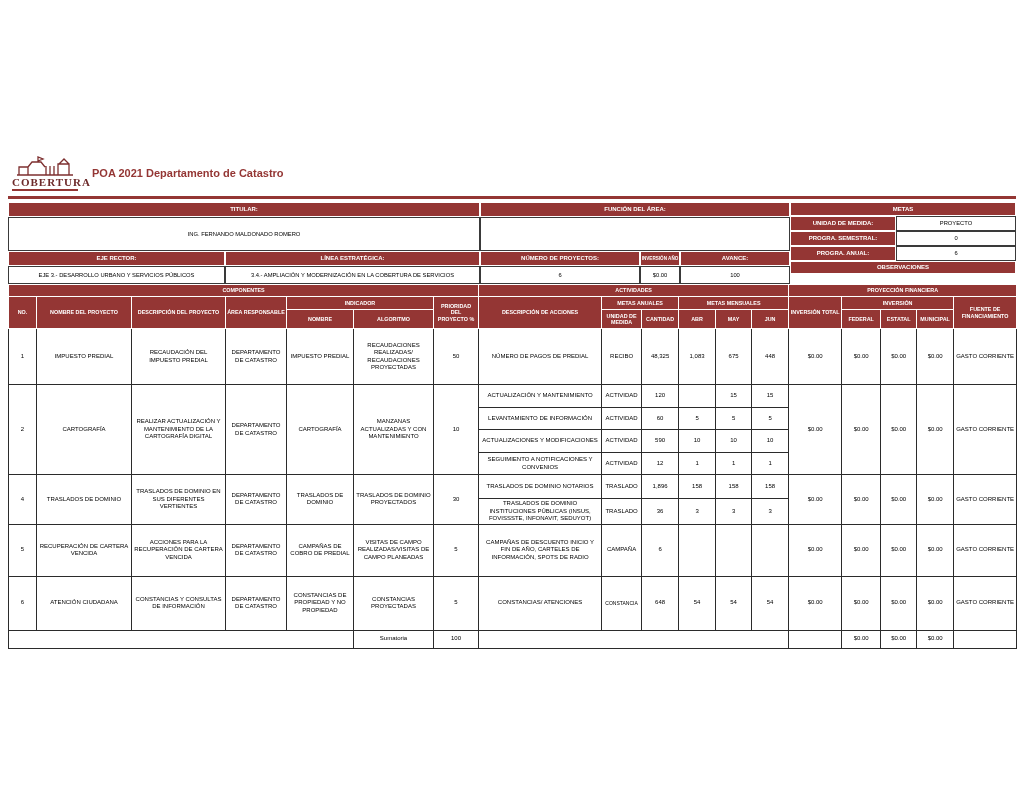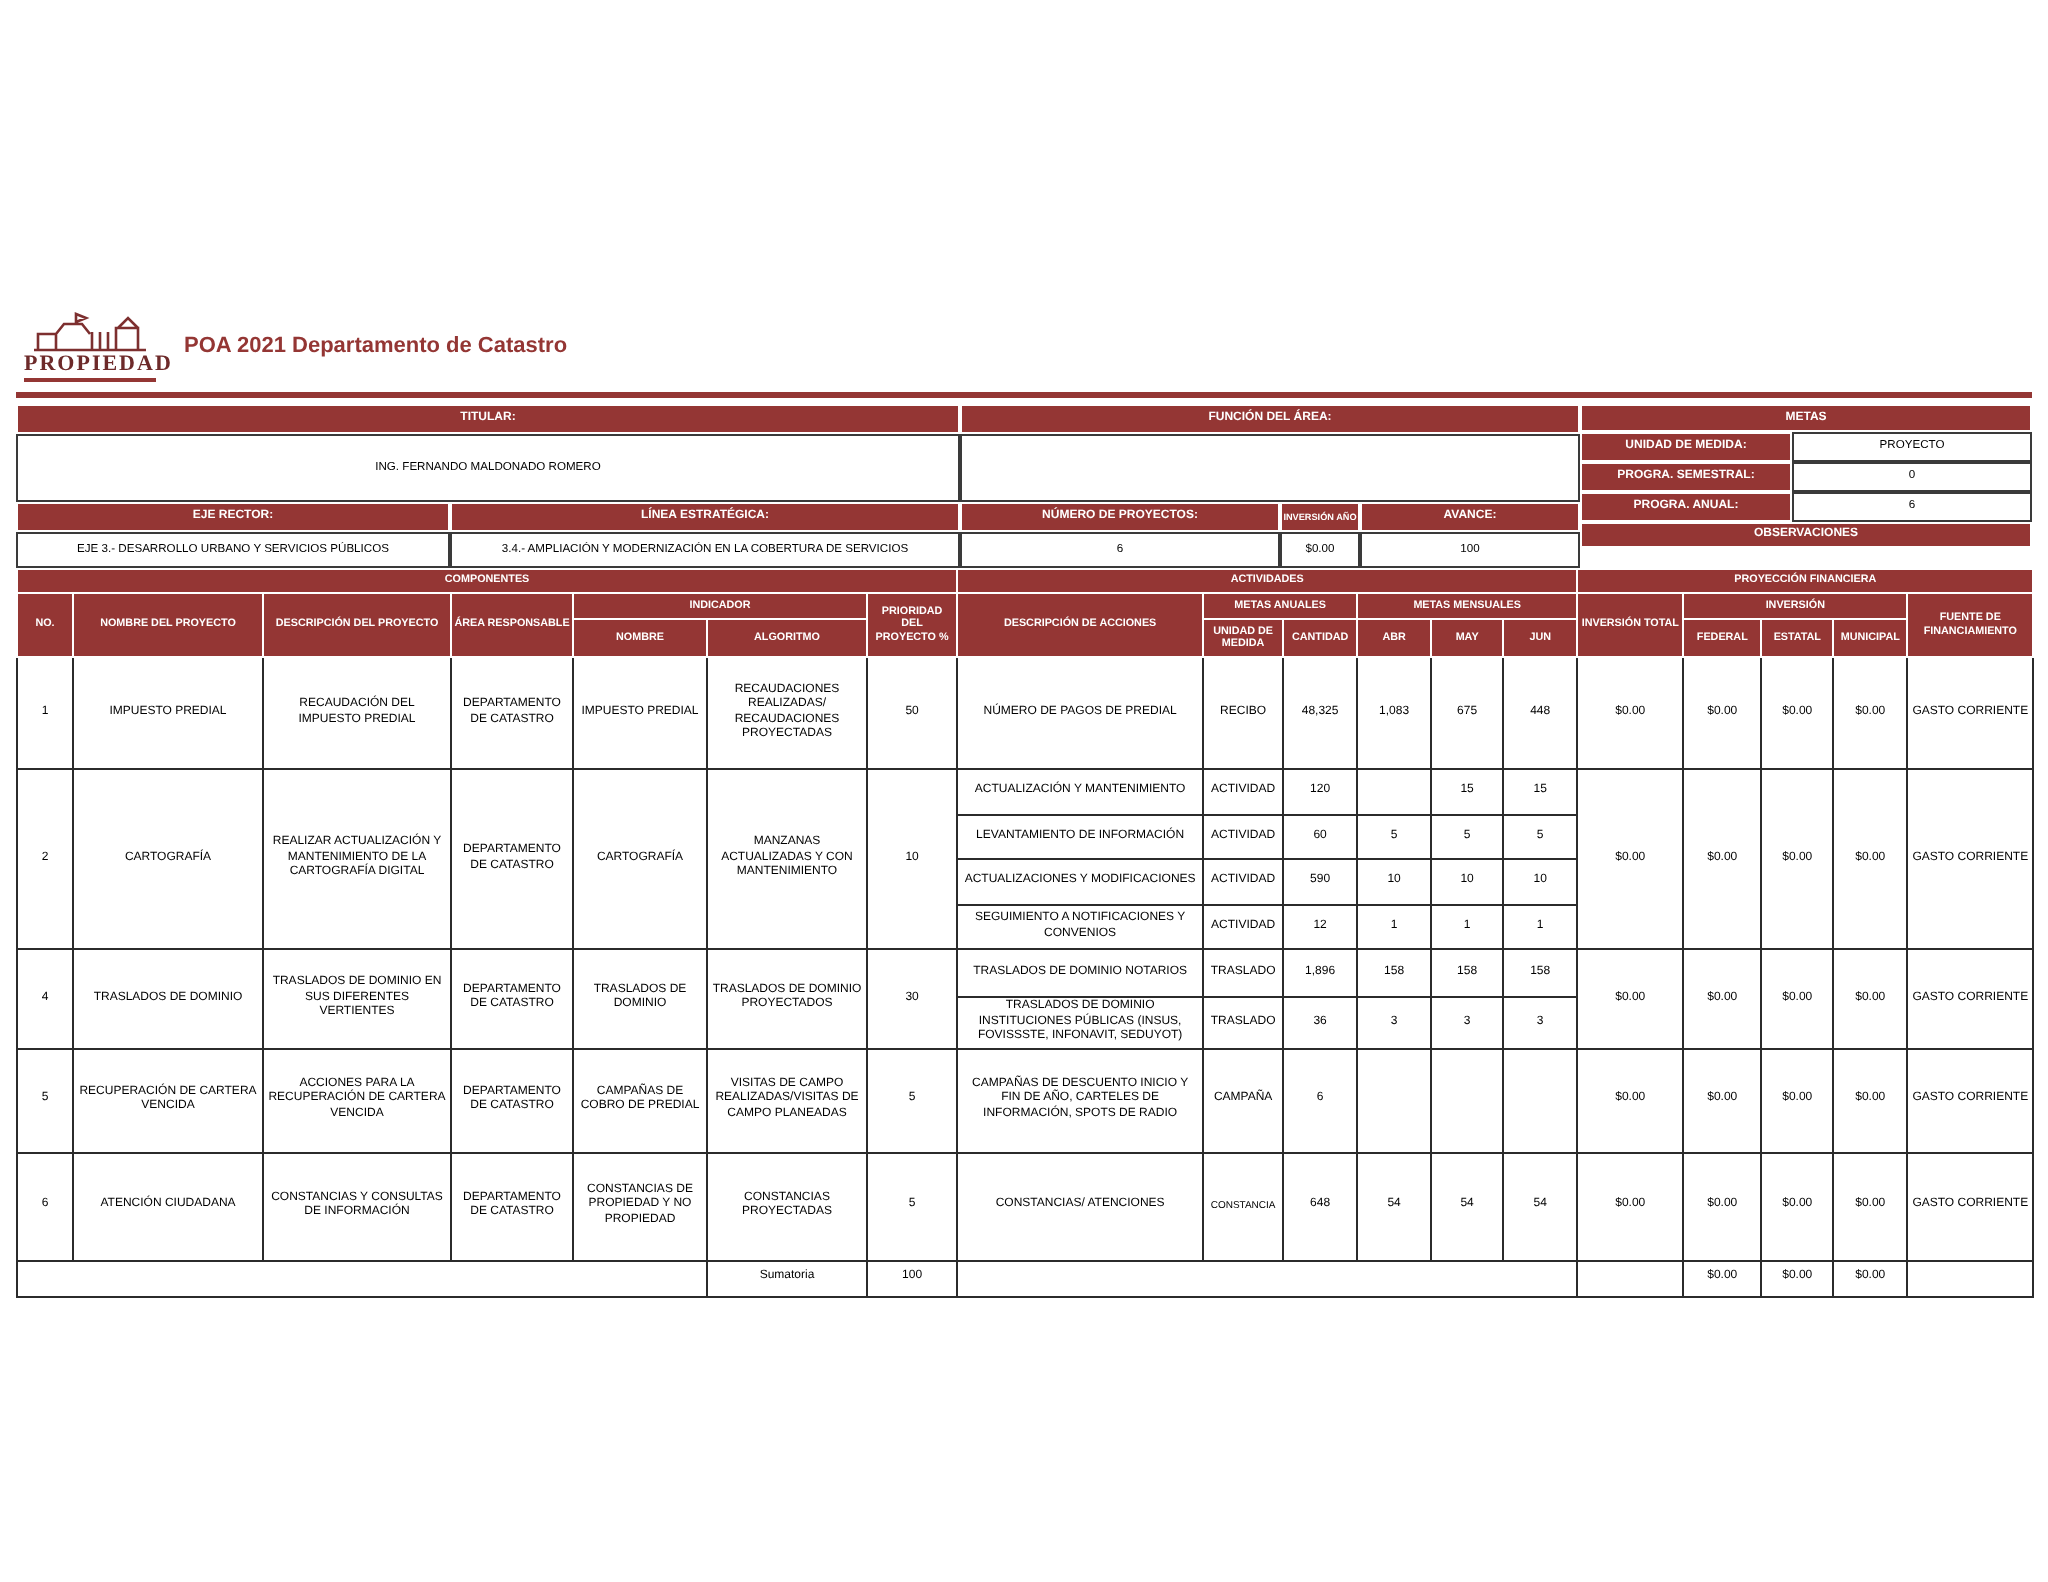--- a/index.html
+++ b/index.html
@@ -40,21 +40,21 @@
 
 <div class="doc">
 
   <div class="brand-row">
     <div class="logo">
       <span>
         <svg width="62" height="22" viewBox="0 0 62 22">
           <path d="M3 20 h56 M5 20 v-8 h9 v8 M14 12 l4 -5 h9 l4 5 M32 20 v-9 M36 20 v-9 M40 20 v-9 M44 20 v-11 h11 v11 M45 9 l5 -5 l5 5 M24 7 v-5 l5 2 l-5 2" fill="none" stroke="#7d2f2f" stroke-width="1.3"></path>
         </svg>
       </span>
-      <div class="logo-text">PROPIEDAD</div>
+      <div class="logo-text">COBERTURA</div>
       <div class="logo-rule"></div>
     </div>
     <div class="doc-title">POA 2021 Departamento de Catastro</div>
   </div>
 
   <div class="top-rule"></div>
 
   <div class="header-grid" style="height:82px;">
     <div class="hg-left">
       <div class="hrow" style="height:15px;">

